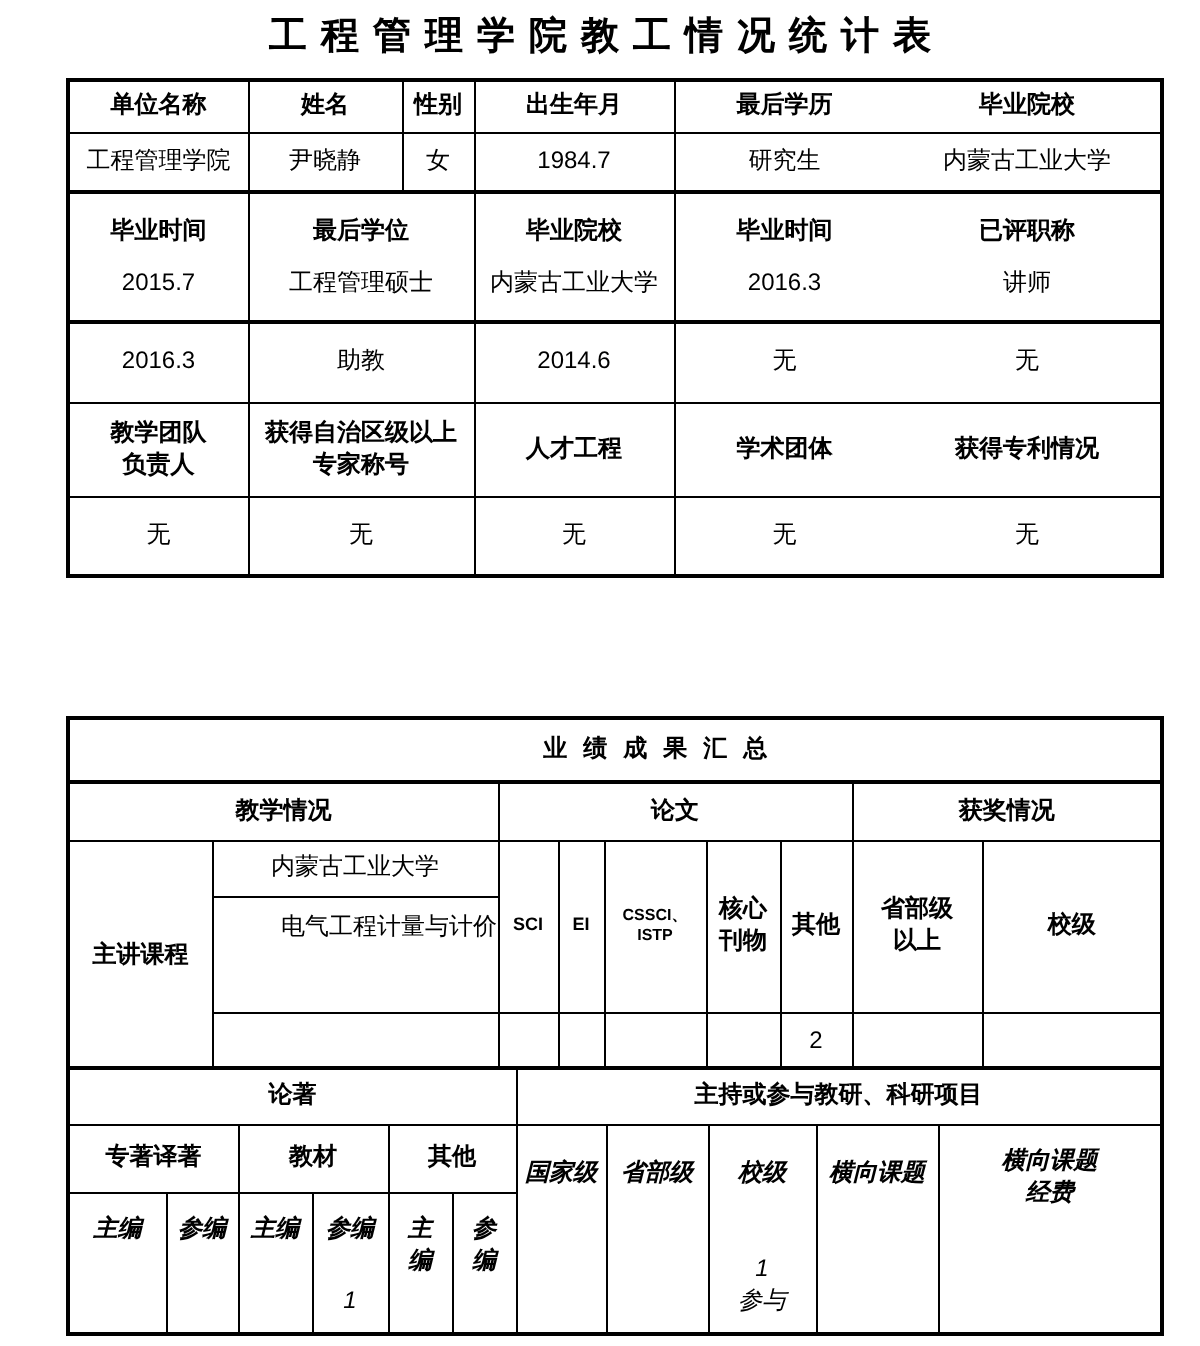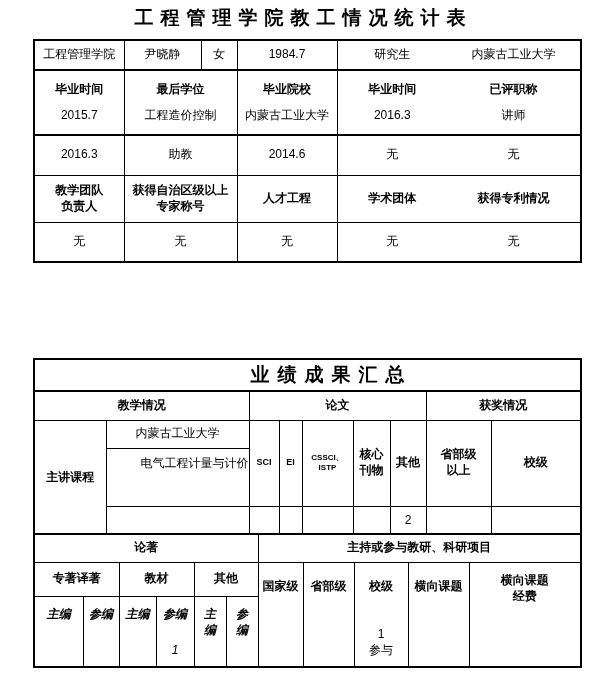--- a/index.html
+++ b/index.html
@@ -8,28 +8,28 @@
        font-family:"Liberation Sans","DejaVu Sans",sans-serif;}
   #pgtitle{position:absolute;top:5px;left:0;width:100%;margin:0;text-align:center;
            font-size:19px;font-weight:700;letter-spacing:7px;text-indent:7px;}
   table{position:absolute;border-collapse:collapse;table-layout:fixed;border:2px solid #000;background:#fff;}
   td{border:1px solid #000;padding:0;text-align:center;vertical-align:middle;
      font-size:12px;line-height:1.3;overflow:hidden;}
   .b{font-weight:700;}
   .nbr{border-right-style:none;}
   .nbl{border-left-style:none;}
   .bb2{border-bottom-width:2px;}
-  .ttl{letter-spacing:8px;text-indent:8px;font-size:19px;padding-left:40px;}
+  .ttl{letter-spacing:8px;text-indent:8px;font-size:12px;padding-left:40px;}
   .stack{display:flex;flex-direction:column;justify-content:space-evenly;align-items:center;height:62px;}
   .toppad{vertical-align:top;padding-top:7px;text-align:right;}
   .sm{font-size:9px;}
   .xs{font-size:8px;margin-left:39px;}
   .ln span{display:block;}
   .hv{display:flex;flex-direction:column;align-items:center;}
-  .h103{height:102px;}
+  .h103{height:102px;font-style:italic;}
   .h69{height:68px;font-style:italic;}
   .hv .lbl{margin-top:16px;}
   .hv .lbl2{margin-top:10px;}
   .hv .val{margin-top:auto;margin-bottom:7px;}
   .hv .val span{display:block;}
   #t1{left:33px;top:39px;width:547px;}
   #t2a{left:33px;top:358px;width:547px;}
   #t2b{left:33px;top:533px;width:547px;padding-left:21px;}
 </style>
 </head>
@@ -40,39 +40,47 @@
 <table id="t1">
   <colgroup>
     <col style="width:90px">
       <col style="width:77px">
       <col style="width:36px">
     <col style="width:100px">
       <col style="width:110px">
       <col style="width:134px">
   </colgroup>
   <tbody>
+      <tr style="height:26px">
+    <td class="b"><span>单位名称</span></td>
+    <td class="b"><span>姓名</span></td>
+    <td class="b"><span>性别</span></td>
+    <td class="b"><span>出生年月</span></td>
+    <td class="b nbr"><span>最后学历</span></td>
+    <td class="b nbl"><span>毕业院校</span></td>
+  </tr>
   <tr style="height:30px">
     <td class="bb2"><span>工程管理学院</span></td>
     <td class="bb2"><span>尹晓静</span></td>
     <td class="bb2"><span>女</span></td>
     <td class="bb2"><span>1984.7</span></td>
     <td class="bb2 nbr"><span>研究生</span></td>
     <td class="bb2 nbl"><span>内蒙古工业大学</span></td>
   </tr>
   <tr style="height:65px">
     <td class="bb2">
       <div class="stack">
             <span class="b">毕业时间</span>
             <span>2015.7</span>
           </div>
         </td>
     <td class="bb2" colspan="2">
       <div class="stack">
             <span class="b">最后学位</span>
-            <span>工程造价控制</span>
+            <span>工程管理硕士</span>
           </div>
         </td>
     <td class="bb2">
       <div class="stack">
             <span class="b">毕业院校</span>
             <span>内蒙古工业大学</span>
           </div>
         </td>
     <td class="bb2 nbr">
       <div class="stack">

